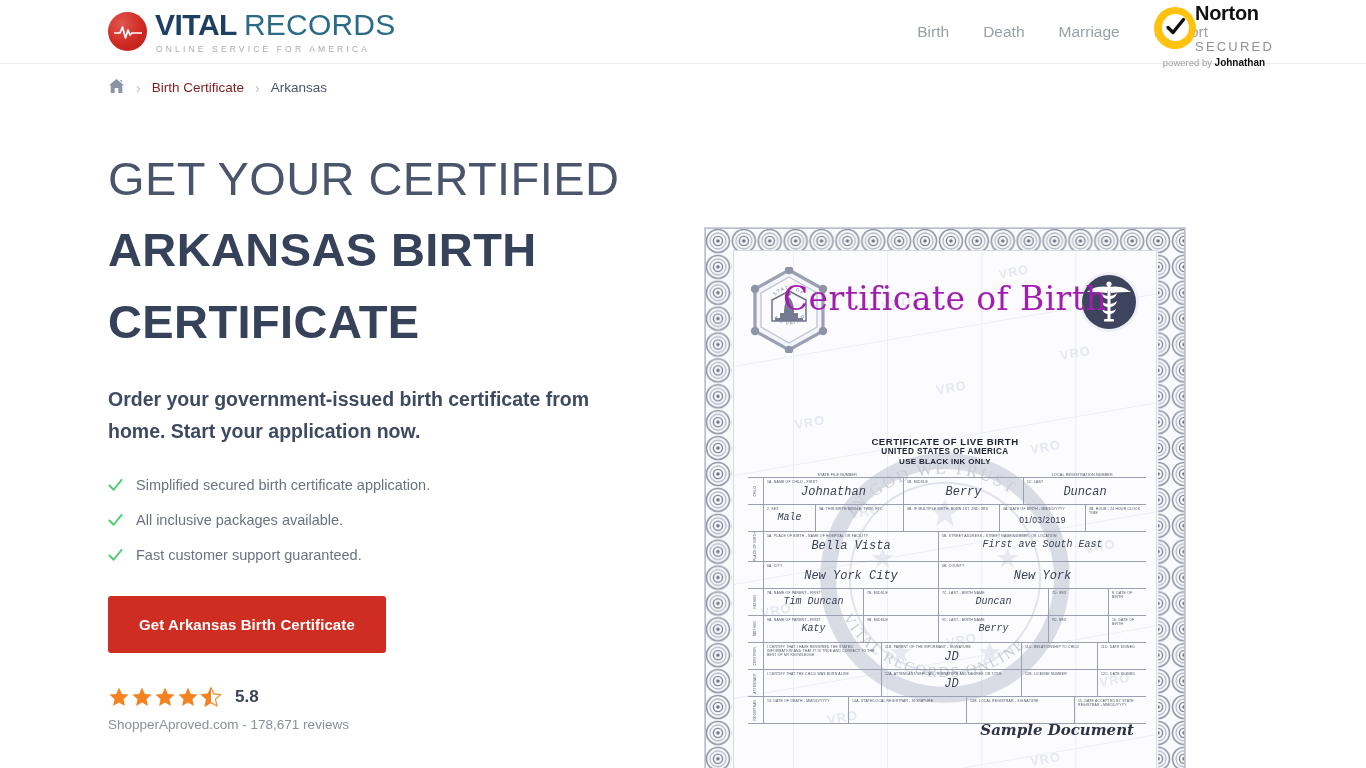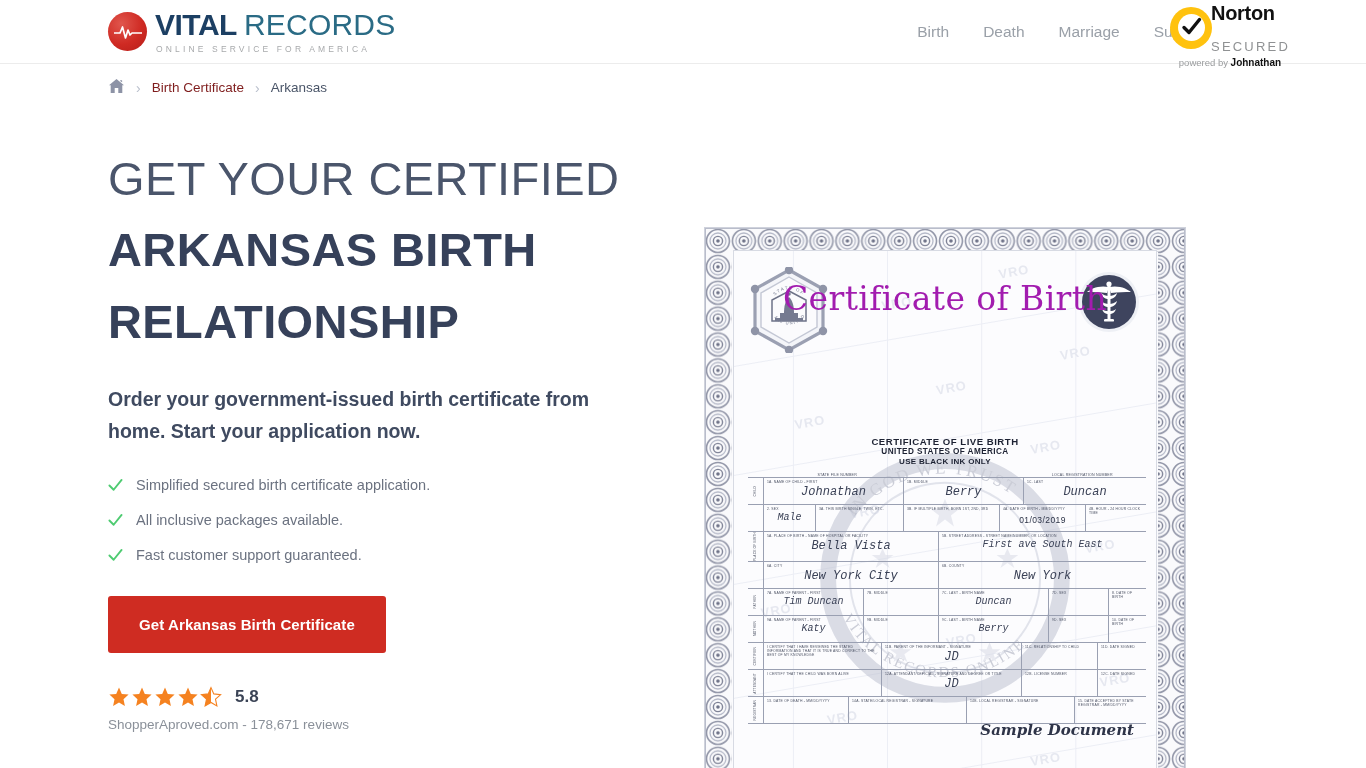--- a/index.html
+++ b/index.html
@@ -44,21 +44,21 @@
   .main-nav {
     margin-left: auto; display: flex; align-items: flex-end; gap: 34px;
     margin-right: 50px;
   }
   .main-nav a {
     color: #9aa0a8; font-size: 15.5px; text-decoration: none;
   }
   .norton {
     width: 120px; height: 62px;
     display: flex; flex-direction: column; align-items: center; justify-content: center;
-    position: absolute; right: 76px; top: 4px;
+    position: absolute; right: 92px; top: 4px;
   }
   .norton-top { display: flex; align-items: center; gap: 3px; position: relative; }
   .norton-ring {
     width: 42px; height: 42px; border-radius: 50%;
     background: #ffc20e;
     display: flex; align-items: center; justify-content: center;
     position: relative; z-index: 2;
   }
   .norton-ring::after {
     content: ""; position: absolute; width: 27px; height: 27px;
@@ -270,21 +270,21 @@
   <span class="sep">›</span>
   <span class="crumb-current">Arkansas</span>
 </div>
 
 <div class="page">
 
   <div class="hero-left">
     <h1 class="headline">
       <span class="light">GET YOUR CERTIFIED</span><br>
       <span class="bold">ARKANSAS BIRTH</span><br>
-      <span class="bold">RELATIONSHIP</span>
+      <span class="bold">CERTIFICATE</span>
     </h1>
 
     <p class="subhead">Order your government-issued birth certificate from home. Start your application now.</p>
 
     <ul class="features">
       <li class="feature">
         <svg class="check" viewBox="0 0 16 16">
           <polyline points="1.5,8 6,12.5 14.5,2" fill="none" stroke="#4ecb71" stroke-width="2" stroke-linecap="round" stroke-linejoin="round"></polyline>
         </svg>
         <span class="feature-text">Simplified secured birth certificate application.</span>

